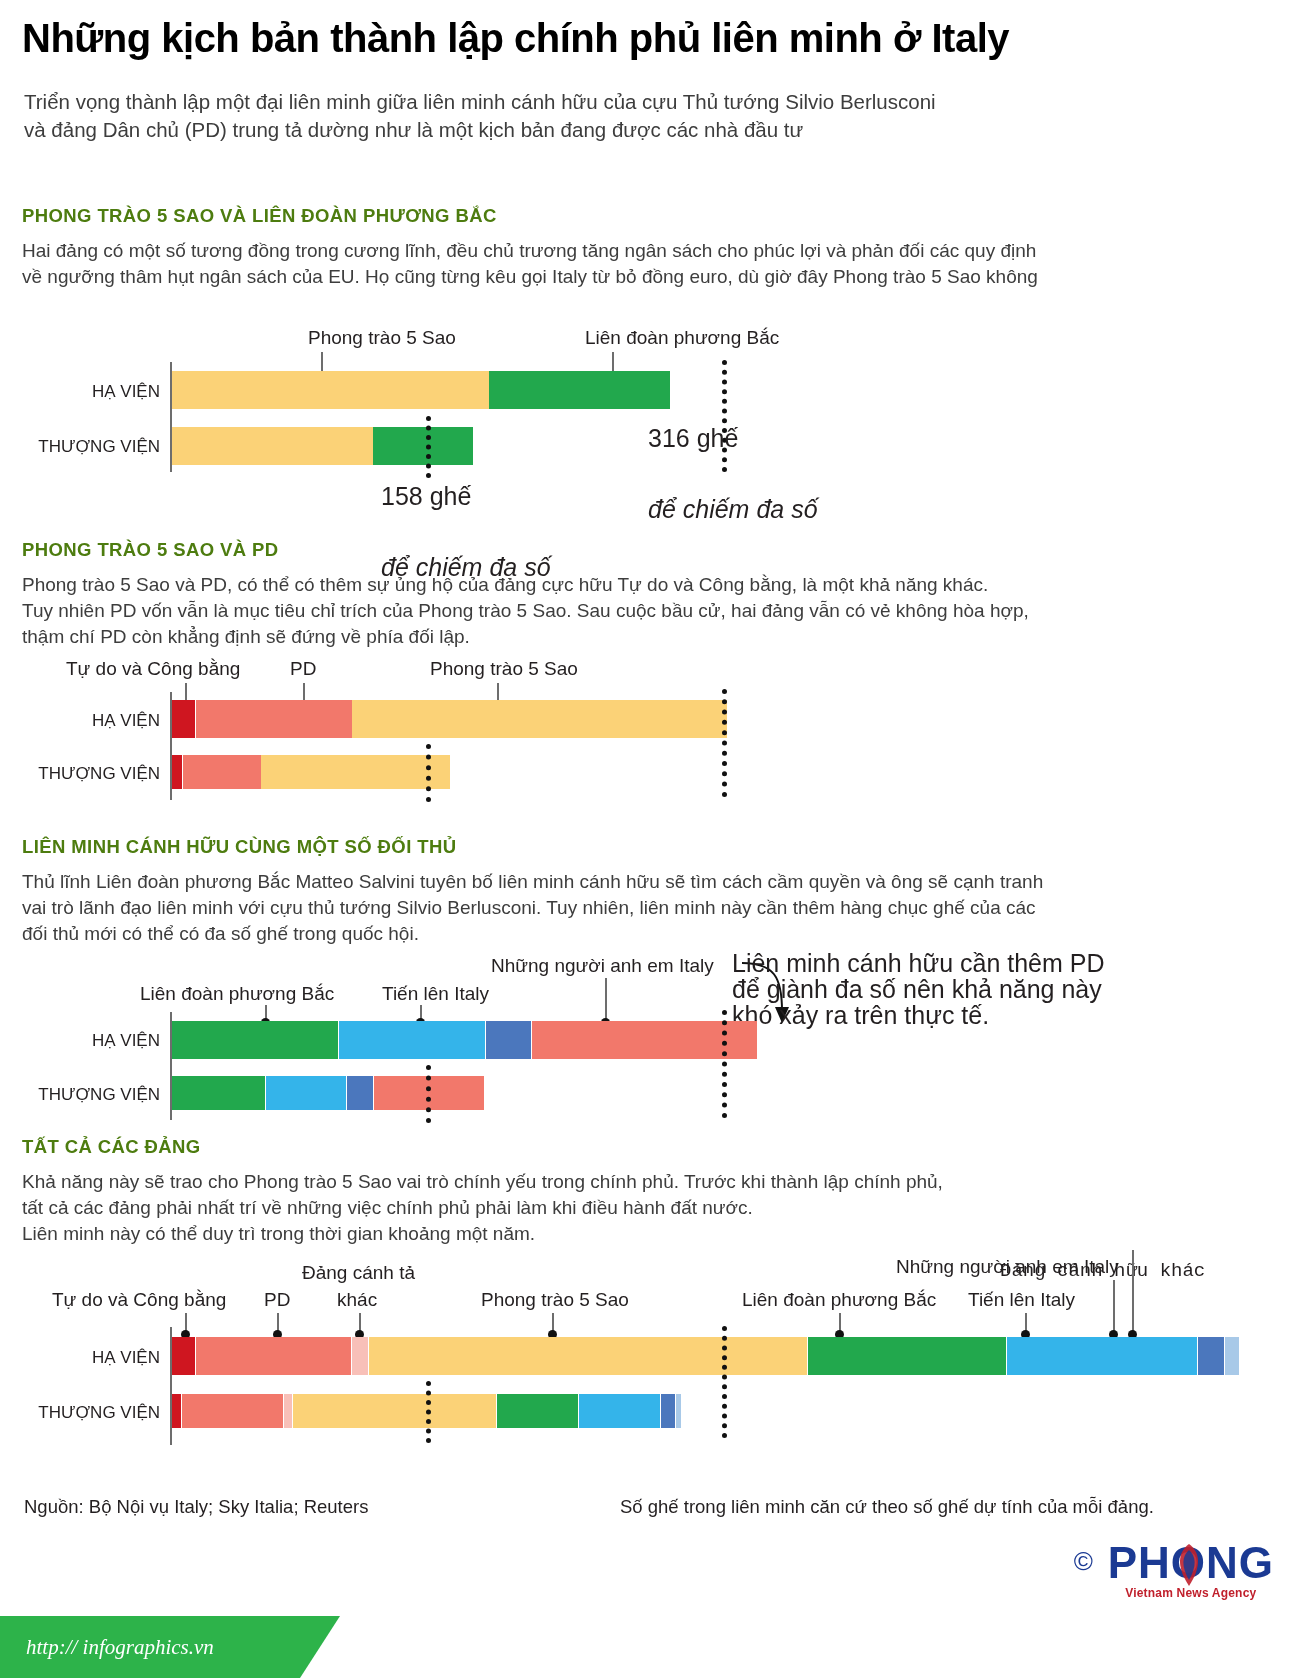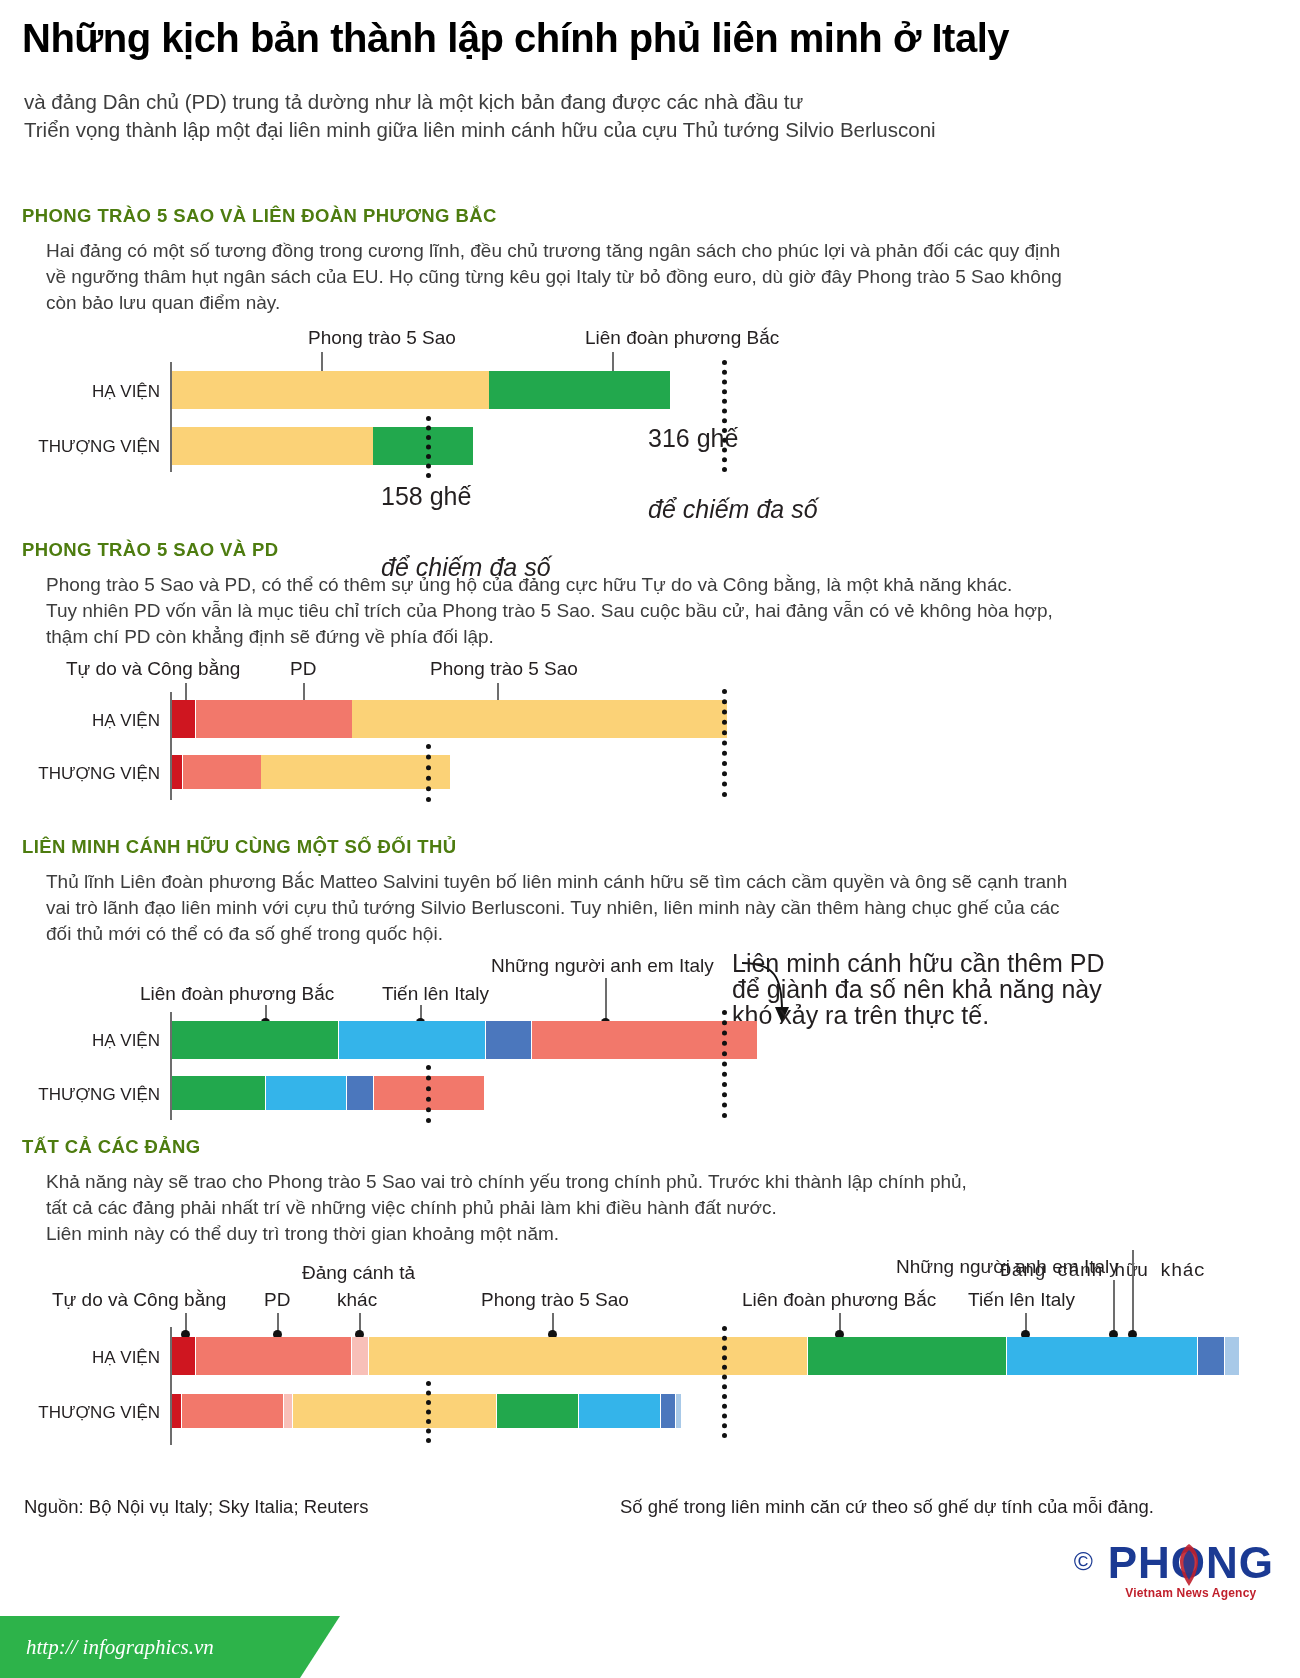--- a/index.html
+++ b/index.html
@@ -25,21 +25,21 @@
   }
   .subtitle div { white-space:nowrap; }
 
   .sec-head {
     position:absolute; font-size:18.5px; font-weight:bold;
     letter-spacing:0.4px; color:#4d7c0f; white-space:nowrap;
   }
   .sec-body {
     position:absolute; font-size:19px; line-height:26px; color:#3d3d3d;
   }
-  .sec-body div { white-space:nowrap;margin-left:24px; }
+  .sec-body div { white-space:nowrap; }
 
   
   .chart { position:absolute; }
   .axis {
     position:absolute; width:2px; background:#6d6d6d;
   }
   .rowlabel {
     position:absolute; font-size:17px; color:#231f20;
     text-align:right; white-space:nowrap;
   }
@@ -107,29 +107,28 @@
   .arrow-svg { position:absolute; }
 </style>
 </head>
 <body>
 
 <div class="page">
 
   <h1 class="title">Những kịch bản thành lập chính phủ liên minh ở Italy</h1>
 
   <div class="subtitle">
+    <div>Triển vọng thành lập một đại liên minh giữa liên minh cánh hữu của cựu Thủ tướng Silvio Berlusconi</div>
     <div>và đảng Dân chủ (PD) trung tả dường như là một kịch bản đang được các nhà đầu tư</div>
-    <div>Triển vọng thành lập một đại liên minh giữa liên minh cánh hữu của cựu Thủ tướng Silvio Berlusconi</div>
   </div>
 
   <div class="sec-head" style="left:22px; top:205px;">PHONG TRÀO 5 SAO VÀ LIÊN ĐOÀN PHƯƠNG BẮC</div>
   <div class="sec-body" style="left:22px; top:238px;">
     <div>Hai đảng có một số tương đồng trong cương lĩnh, đều chủ trương tăng ngân sách cho phúc lợi và phản đối các quy định</div>
     <div>về ngưỡng thâm hụt ngân sách của EU. Họ cũng từng kêu gọi Italy từ bỏ đồng euro, dù giờ đây Phong trào 5 Sao không</div>
-    <div>còn bảo lưu quan điểm này.</div>
   </div>
 
   <div class="chart">
 
     <div class="axis" style="left:170px; top:362px; height:110px;"></div>
 
     <div class="callout" style="left:308px; top:327px;">Phong trào 5 Sao</div>
     <div class="callout-line" style="left:321px; top:352px; height:25px;"></div>
     <div class="callout-dot" style="left:317px; top:372px;"></div>
 

